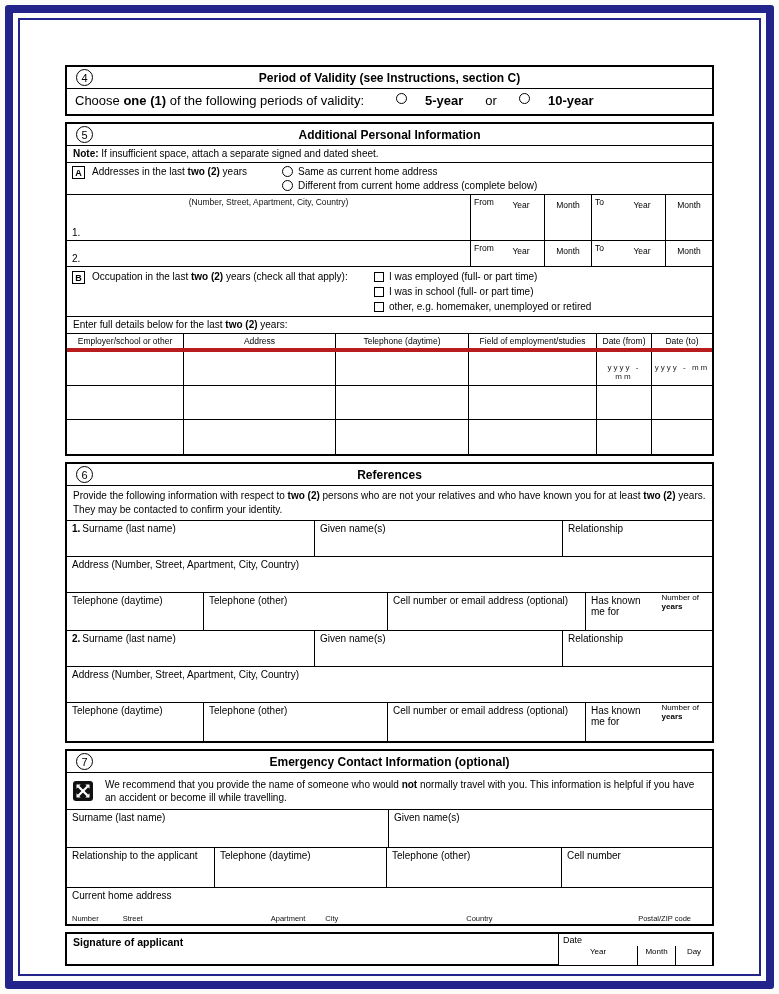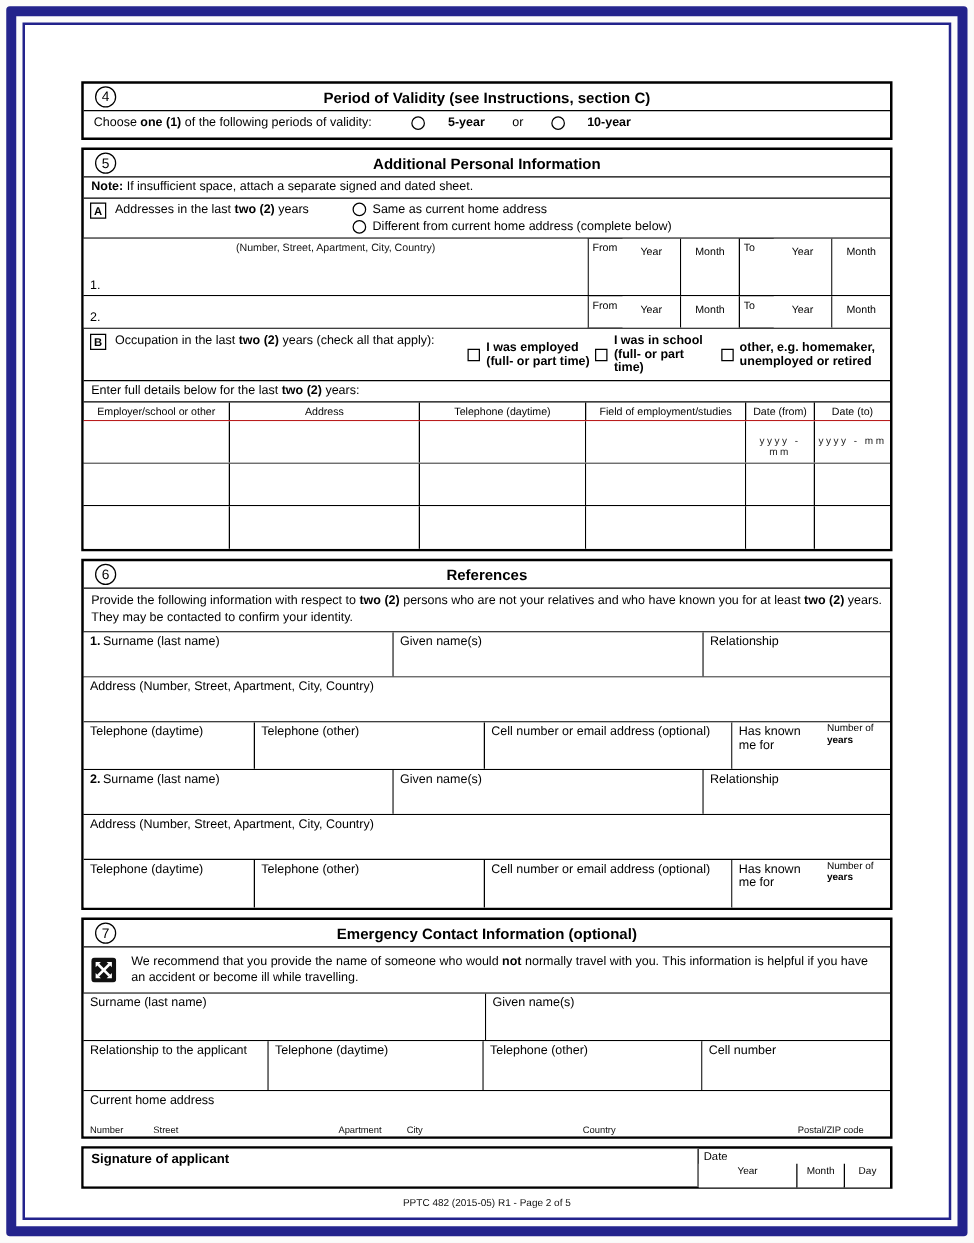--- a/index.html
+++ b/index.html
@@ -20,21 +20,21 @@
   .sec-title { font-weight: bold; font-size: 12px; }
 
   .radio { width: 11px; height: 11px; border: 1.5px solid #000; border-radius: 50%;
            display: inline-block; flex: none; background: #fff; }
   .cbx { width: 10px; height: 10px; border: 1.2px solid #000; display: inline-block;
          flex: none; background: #fff; }
   .lbox { width: 13px; height: 13px; border: 1px solid #000; font-size: 9px; font-weight: bold;
           display: inline-flex; align-items: center; justify-content: center; flex: none; }
 
   
-  .s4-body { display: flex; align-items: center; font-size: 10px; padding: 4px 8px 6px; gap: 18px; }
+  .s4-body { display: flex; align-items: flex-start; font-size: 13px; padding: 4px 8px 6px; gap: 18px; }
   .s4-body .txt { margin-right: 14px; }
 
   
   .s5-note { font-size: 10px; padding: 2px 6px 3px; border-bottom: 1px solid #000; }
   .s5-a { display: flex; font-size: 10px; padding: 3px 5px; border-bottom: 1px solid #000; gap: 7px; }
   .s5-a-opts { display: flex; flex-direction: column; gap: 3px; margin-left: 28px; }
   .opt { display: flex; align-items: center; gap: 5px; }
 
   .addr-row { display: flex; border-bottom: 1px solid #000; }
   .addr-row.r1 { height: 46px; }
@@ -42,24 +42,24 @@
   .addr-cell { flex: 1; position: relative; }
   .addr-head-label { text-align: center; font-size: 8.5px; padding-top: 2px; color: #111; }
   .addr-num { position: absolute; bottom: 2px; left: 5px; font-size: 10px; }
   .dgroup { width: 121px; border-left: 1px solid #000; display: flex; flex: none; }
   .dg-prefix { font-size: 8.5px; padding: 2px 0 0 3px; width: 27px; flex: none; }
   .dg-col { flex: 1; font-size: 8.5px; text-align: center; padding-top: 5px; }
   .dg-col.yr { border-right: 1px solid #000; }
 
   .s5-b { display: flex; border-bottom: 1px solid #000; font-size: 10px; padding: 4px 5px; }
   .s5-b-left { display: flex; gap: 7px; width: 302px; flex: none; align-items: flex-start; }
-  .s5-b-opts { display: flex; flex-direction: row; gap: 4px; font-weight: bold; }
+  .s5-b-opts { display: flex; flex-direction: column; gap: 4px; }
   .s5-details { font-size: 10px; padding: 2px 6px 3px; border-bottom: 1px solid #000; }
 
-  .occ-head { display: flex; border-bottom: 1px solid #b91c1c; font-size: 8.5px; text-align: center; }
+  .occ-head { display: flex; border-bottom: 4px solid #b91c1c; font-size: 8.5px; text-align: center; }
   .occ-head > div { padding: 2px 1px; border-right: 1px solid #000; }
   .occ-head > div:last-child { border-right: 0; }
   .occ-row { display: flex; height: 34px; border-bottom: 1px solid #000; }
   .occ-row:last-child { border-bottom: 0; }
   .occ-row > div { border-right: 1px solid #000; }
   .occ-row > div:last-child { border-right: 0; }
   .c1 { width: 117px; } .c2 { width: 152px; } .c3 { width: 133px; }
   .c4 { width: 128px; } .c5 { width: 55px; }  .c6 { flex: 1; }
   .date-hint { font-size: 8px; letter-spacing: 2px; text-align: center; padding-top: 11px; color: #222; }
 

